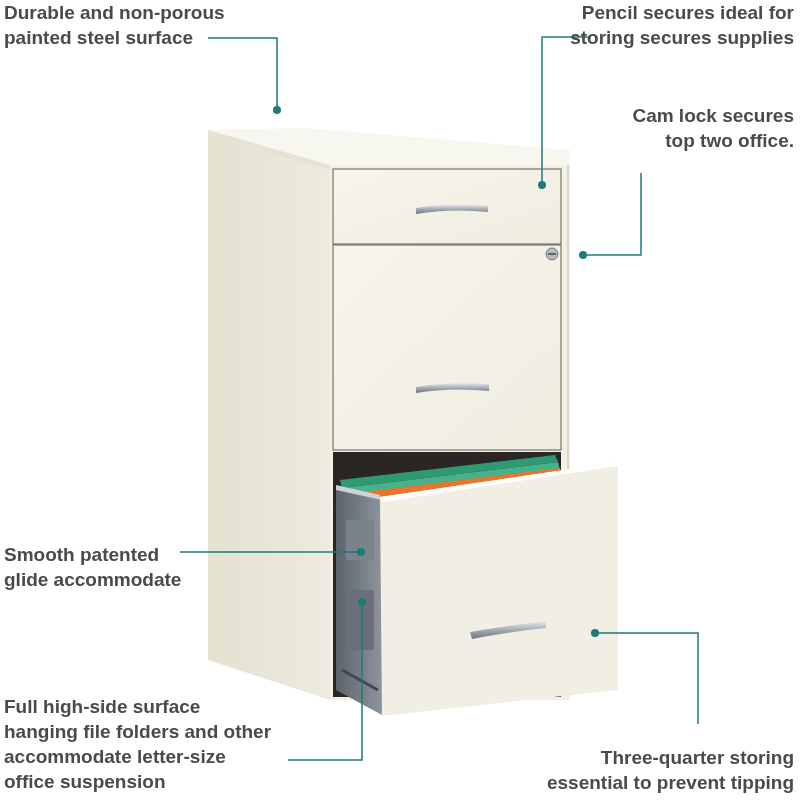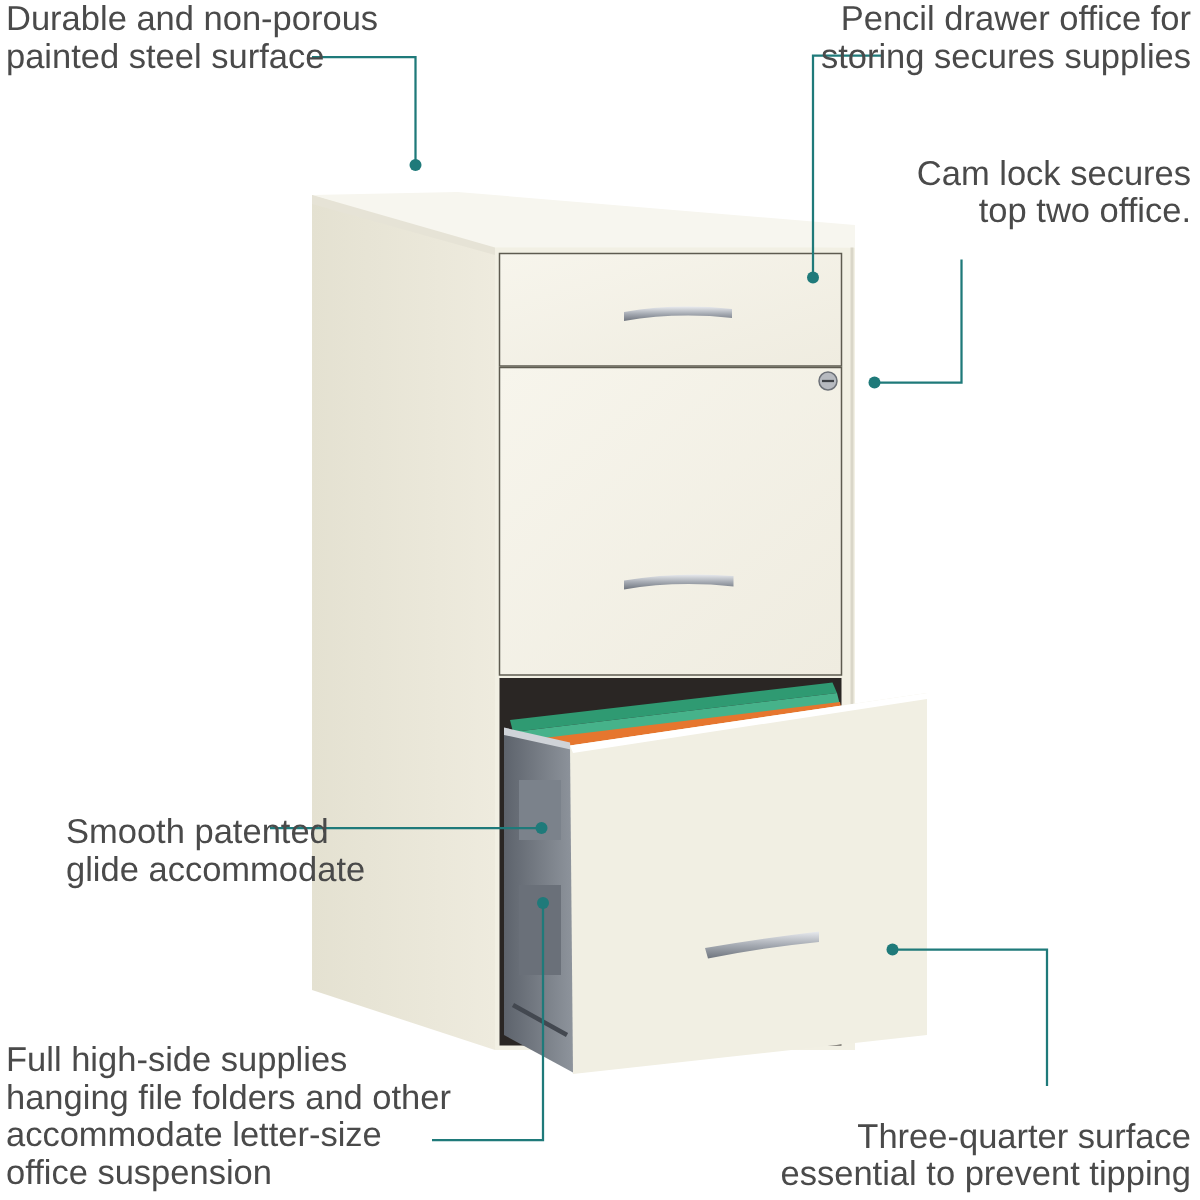--- a/index.html
+++ b/index.html
@@ -2,22 +2,22 @@
 <html><head>
   <meta charset="utf-8">
   <style>
     html, body { margin: 0; padding: 0; }
     body {
       width: 800px; height: 800px; background: #ffffff;
       position: relative; overflow: hidden;
       font-family: "Liberation Sans", "DejaVu Sans", sans-serif;
     }
     .callout-text {
-      position: absolute; color: #4a4a4a; font-size: 23px; line-height: 25px;
-      font-weight: 400; white-space: nowrap;
+      position: absolute; color: #4a4a4a; font-size: 19px; line-height: 25px;
+      font-weight: 700; white-space: nowrap;
     }
     .callout-text span { display: block; }
     .right { text-align: right; }
     .scene { position: absolute; left: 0; top: 0; width: 800px; height: 800px; }
   </style>
 </head>
 <body>
 
 <svg class="scene" viewBox="0 0 800 800" xmlns="http://www.w3.org/2000/svg">
   <defs>
@@ -98,37 +98,37 @@
     <circle cx="595" cy="633" r="4"></circle>
   </g>
 </svg>
 
 <div class="callout-text" style="left:4px; top:0px;">
   <span>Durable and non-porous</span>
   <span>painted steel surface</span>
 </div>
 
 <div class="callout-text right" style="right:6px; top:0px;">
-  <span>Pencil drawer office for</span>
+  <span>Pencil secures ideal for</span>
   <span>storing secures supplies</span>
 </div>
 
 <div class="callout-text right" style="right:6px; top:103px;">
   <span>Cam lock secures</span>
   <span>top two office.</span>
 </div>
 
-<div class="callout-text" style="left:4px; top:542px;margin-left:40px;">
+<div class="callout-text" style="left:4px; top:542px;">
   <span>Smooth patented</span>
   <span>glide accommodate</span>
 </div>
 
 <div class="callout-text" style="left:4px; top:694px;">
-  <span>Full high-side supplies</span>
+  <span>Full high-side surface</span>
   <span>hanging file folders and other</span>
   <span>accommodate letter-size</span>
   <span>office suspension</span>
 </div>
 
 <div class="callout-text right" style="right:6px; top:745px;">
-  <span>Three-quarter surface</span>
+  <span>Three-quarter storing</span>
   <span>essential to prevent tipping</span>
 </div>
 
 </body></html>

